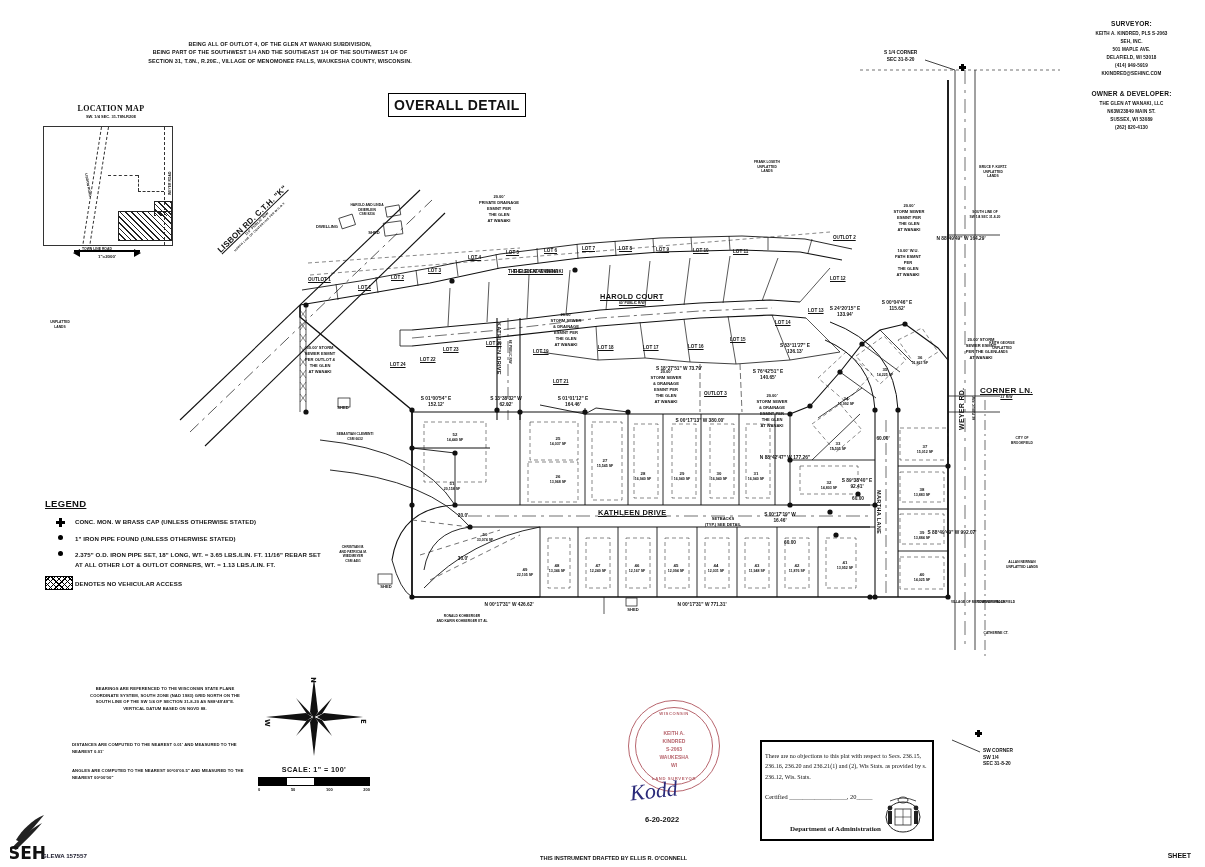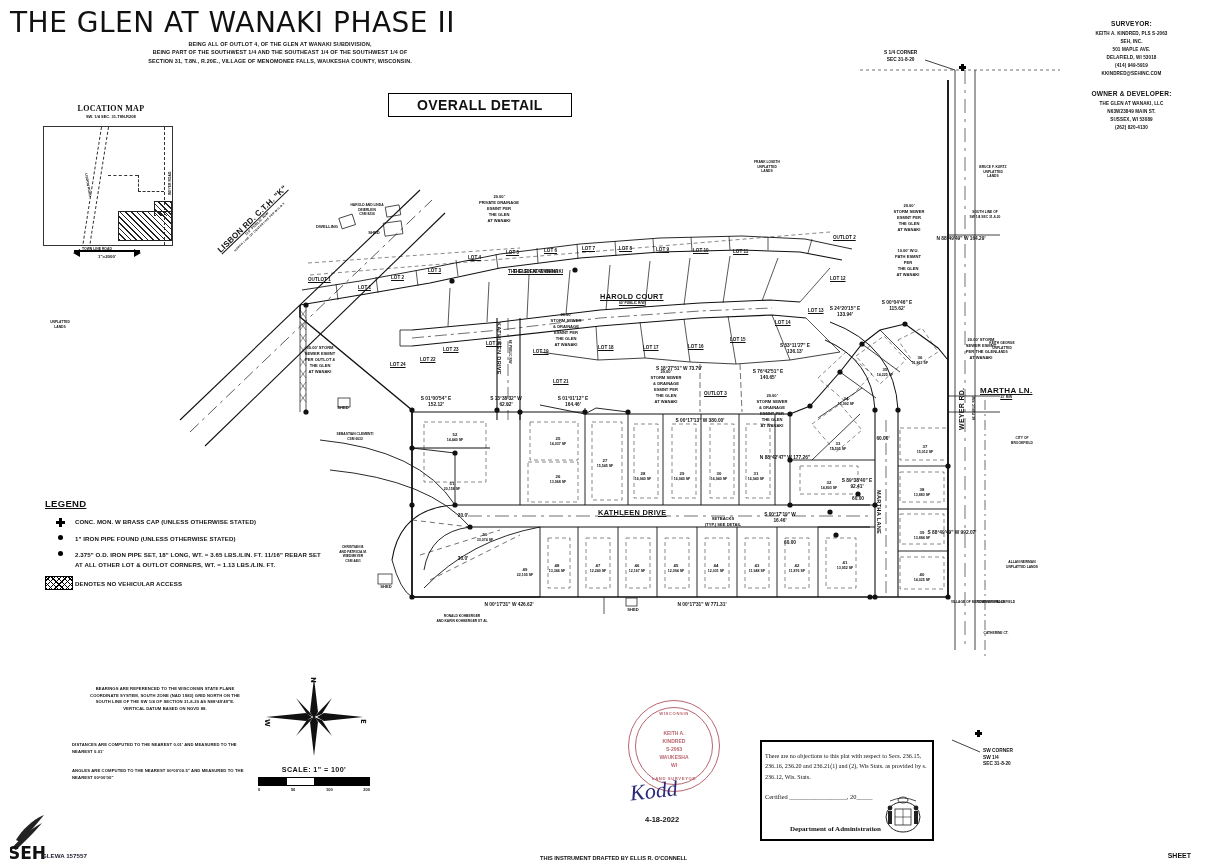--- a/index.html
+++ b/index.html
@@ -8,21 +8,21 @@
   .abs{position:absolute;}
   #sheet{position:relative;width:1205px;height:867px;background:#fff;}
 
   
   #title{left:10px;top:6px;font-size:28px;letter-spacing:.5px;font-weight:400;
          font-family:"DejaVu Sans",sans-serif;}
   #subtitle{left:90px;top:40px;width:380px;font-size:5.4px;font-weight:bold;
             line-height:1.55;text-align:center;letter-spacing:.15px;}
 
   
-  #overall-detail{left:388px;top:93px;border:1.4px solid #000;padding:3px 28px;
+  #overall-detail{left:388px;top:93px;border:1.4px solid #000;padding:3px 5px;
                   font-size:14px;font-weight:bold;letter-spacing:.4px;}
 
   
   .corpblock{font-size:4.6px;line-height:1.75;text-align:center;font-weight:bold;
              letter-spacing:.1px;}
   .corphead{font-size:6.6px;font-weight:bold;letter-spacing:.2px;}
   #surveyor-block{right:6px;top:18px;width:135px;}
   #owner-block{right:6px;top:88px;width:135px;}
 
   
@@ -139,21 +139,20 @@
            white-space:nowrap;}
   .monument{position:absolute;width:7px;height:7px;}
   .monument:before{content:"";position:absolute;left:2.4px;top:0;width:2.2px;height:7px;background:#000;}
   .monument:after{content:"";position:absolute;left:0;top:2.4px;width:7px;height:2.2px;background:#000;}
 </style>
 </head>
 <body>
 
 <div id="sheet">
 
-  <div class="abs" id="title">THE GLEN AT WANAKI PHASE II</div>
   <div class="abs" id="subtitle">
     <div>BEING ALL OF OUTLOT 4, OF THE GLEN AT WANAKI SUBDIVISION,</div>
     <div>BEING PART OF THE SOUTHWEST 1/4  AND THE SOUTHEAST 1/4 OF THE SOUTHWEST 1/4 OF</div>
     <div>SECTION 31, T.8N., R.20E., VILLAGE OF MENOMONEE FALLS, WAUKESHA COUNTY, WISCONSIN.</div>
   </div>
 
   <div class="abs" id="overall-detail">OVERALL DETAIL</div>
 
   <div class="abs corpblock" id="surveyor-block">
     <div class="corphead">SURVEYOR:</div>
@@ -274,21 +273,21 @@
       <div class="ring2"></div>
     <div class="sarc" style="top:11px">WISCONSIN</div>
     <div class="stxt" style="top:30px">KEITH A.</div>
     <div class="stxt" style="top:38px">KINDRED</div>
     <div class="stxt" style="top:46px">S-2063</div>
     <div class="stxt" style="top:54px">WAUKESHA</div>
     <div class="stxt" style="top:62px">WI</div>
     <div class="sarc" style="top:76px">LAND SURVEYOR</div>
   </div>
   <div class="abs" id="signature">Kodd</div>
-  <div class="abs" id="plat-date">4-18-2022</div>
+  <div class="abs" id="plat-date">6-20-2022</div>
 
   <div class="abs" id="doa-box">
     <div class="doa-p">There are no objections to this plat with respect to Secs. 236.15, 236.16, 236.20 and 236.21(1) and (2), Wis Stats. as provided by s. 236.12, Wis. Stats.</div>
     <div class="doa-cert">Certified __________________,  20_____</div>
     <div class="doa-foot">Department of Administration</div>
     <svg id="doa-crest" viewBox="0 0 42 38">
       <ellipse cx="21" cy="22" rx="17" ry="15" fill="none" stroke="#222" stroke-width="1"></ellipse>
       <rect x="13" y="14" width="16" height="16" fill="none" stroke="#222" stroke-width=".8"></rect>
       <line x1="13" y1="22" x2="29" y2="22" stroke="#222" stroke-width=".6"></line>
       <line x1="21" y1="14" x2="21" y2="30" stroke="#222" stroke-width=".6"></line>
@@ -607,21 +606,21 @@
   <div class="vstreet" style="left:502px;top:322px;transform:rotate(90deg);">
     <span>KATHLEEN DRIVE</span>
   </div>
   <div class="vesmt" style="left:512px;top:340px;transform:rotate(90deg);">66' PUBLIC R/W</div>
 
   <div class="vstreet" style="left:882px;top:490px;transform:rotate(90deg);">
     <span>MARTHA LANE</span>
   </div>
 
   <div class="street" style="left:980px;top:386px;font-size:8px">
-    <span>MARTHA LN.</span>
+    <span>CORNER LN.</span>
     <span class="rw">33' R/W</span>
   </div>
 
   <div class="vstreet" style="left:958px;top:430px;transform:rotate(-90deg);font-size:7px">
     <span>WEYER RD.</span>
   </div>
   <div class="vesmt" style="left:972px;top:420px;transform:rotate(-90deg);">66' PUBLIC R/W</div>
 
   <div id="dyn-existing-lots">
       <div class="lotname" style="left: 308px; top: 277px;">OUTLOT 1</div>

